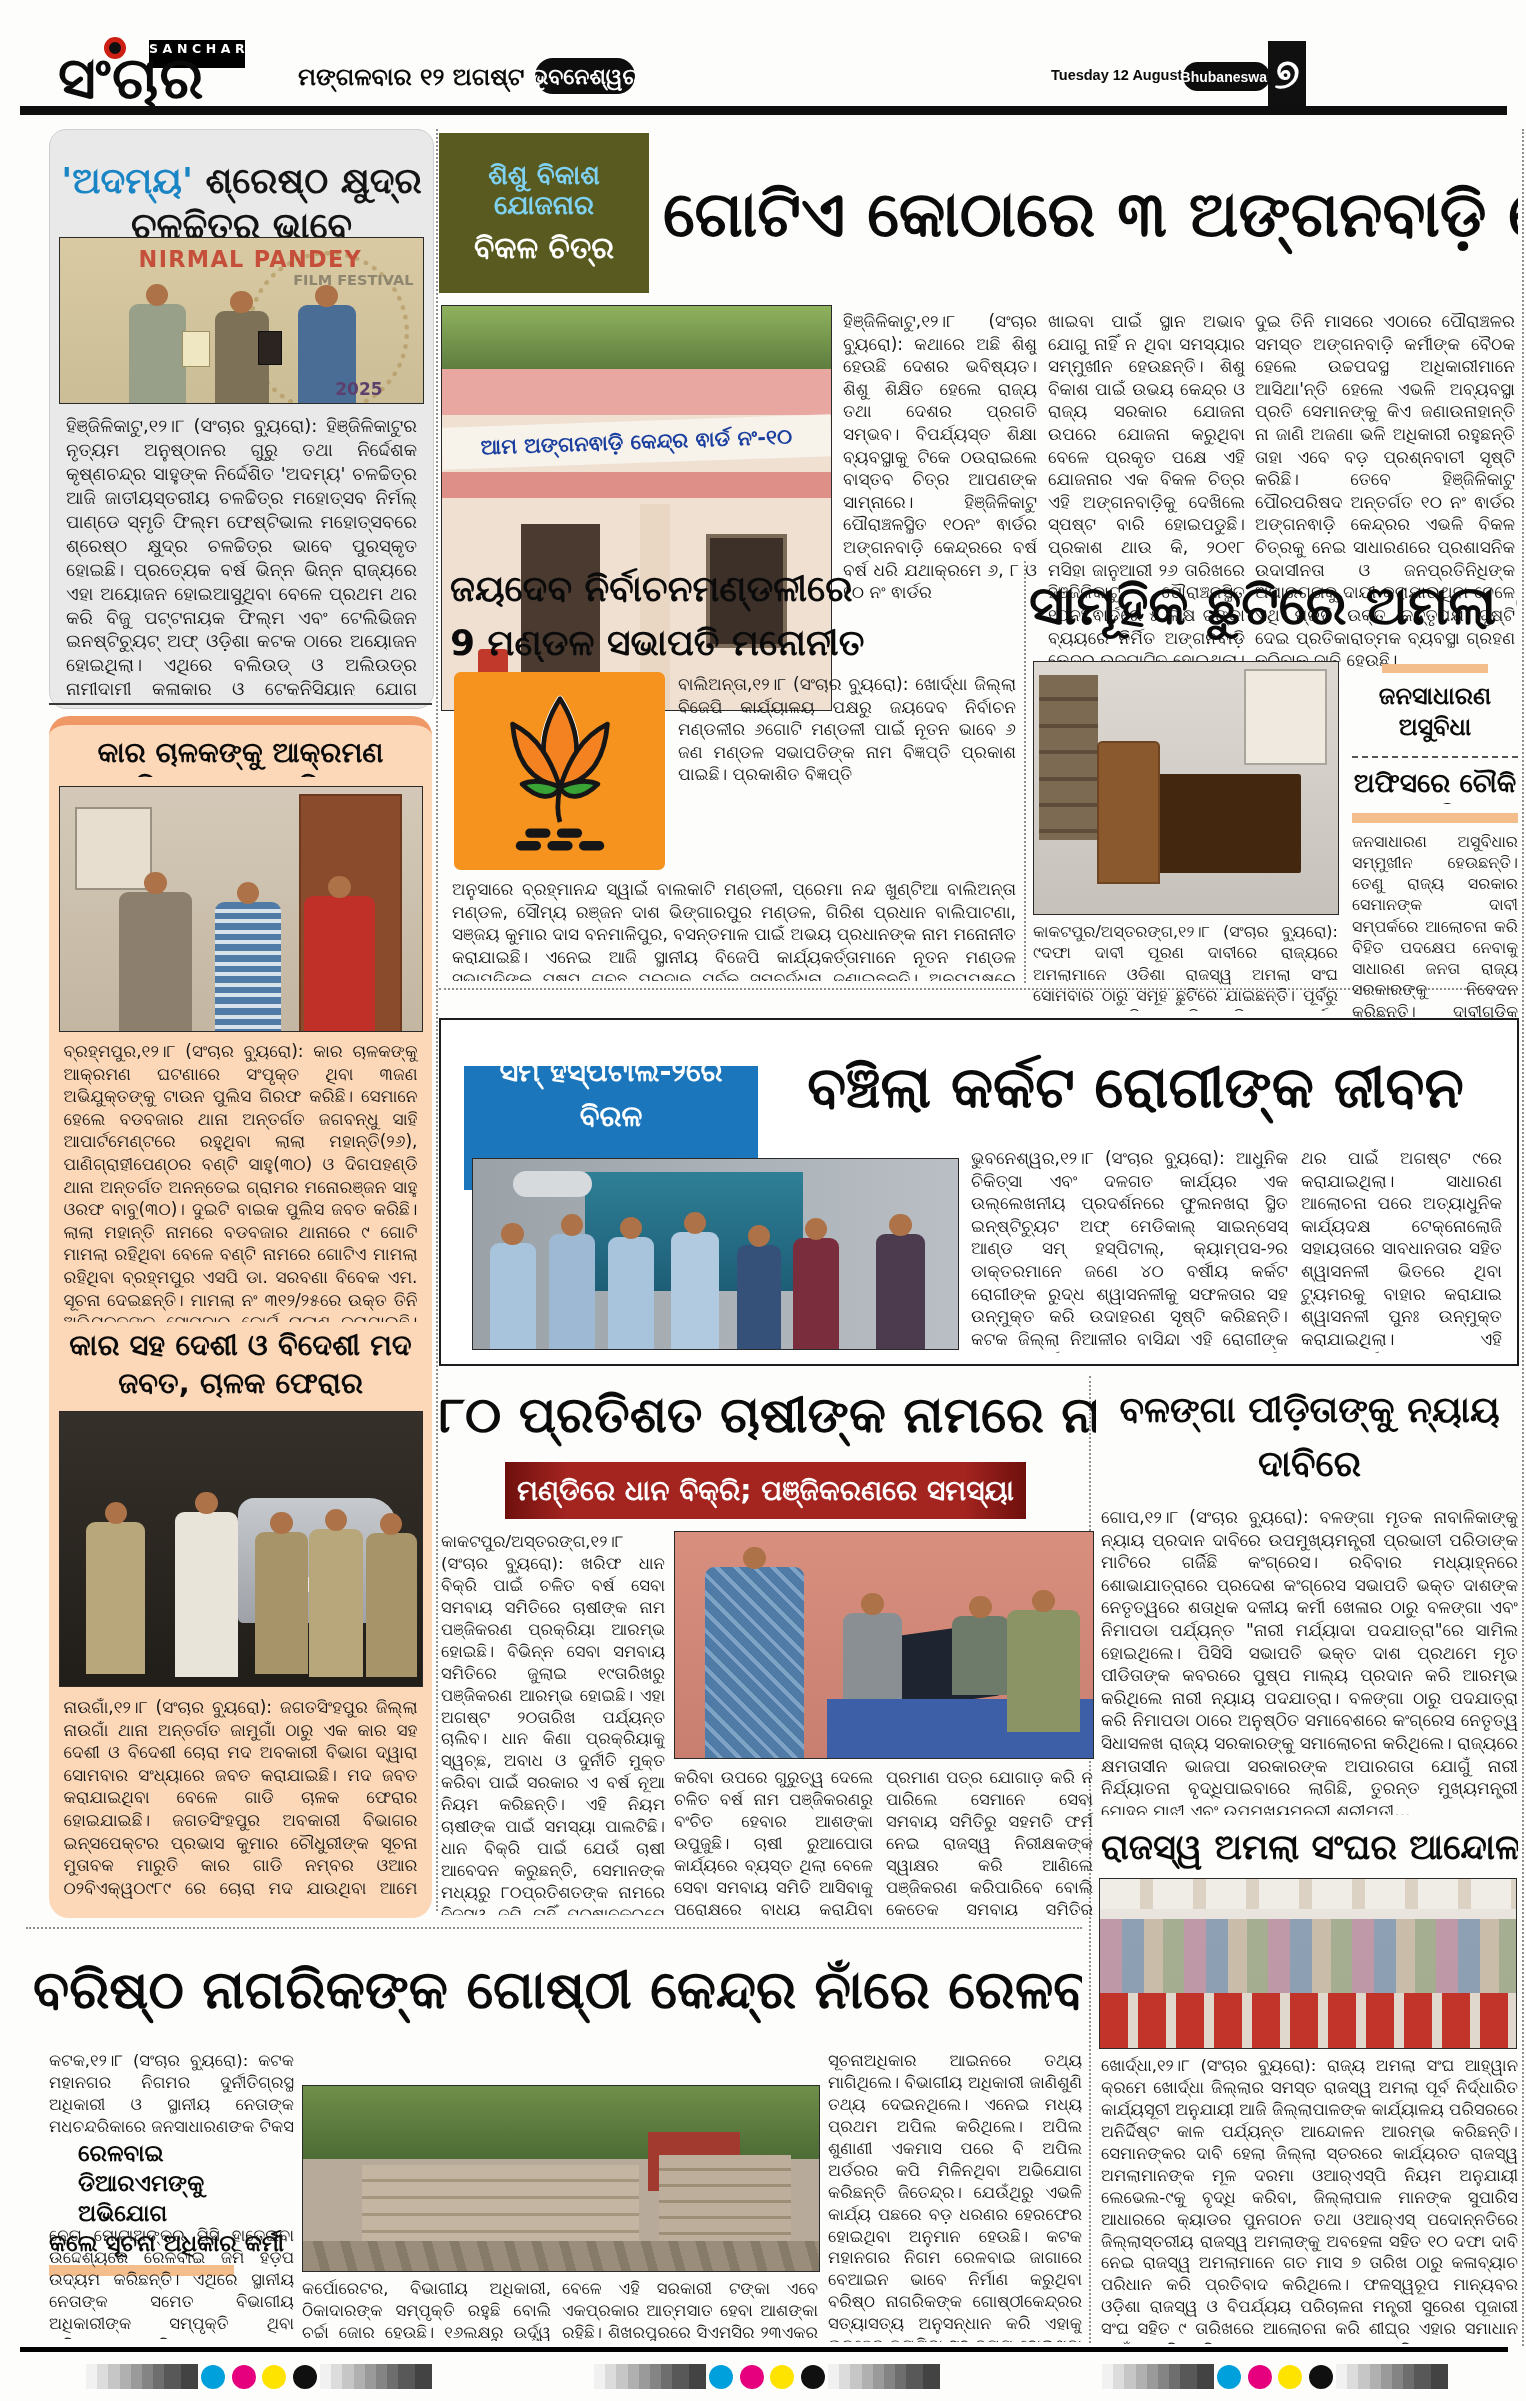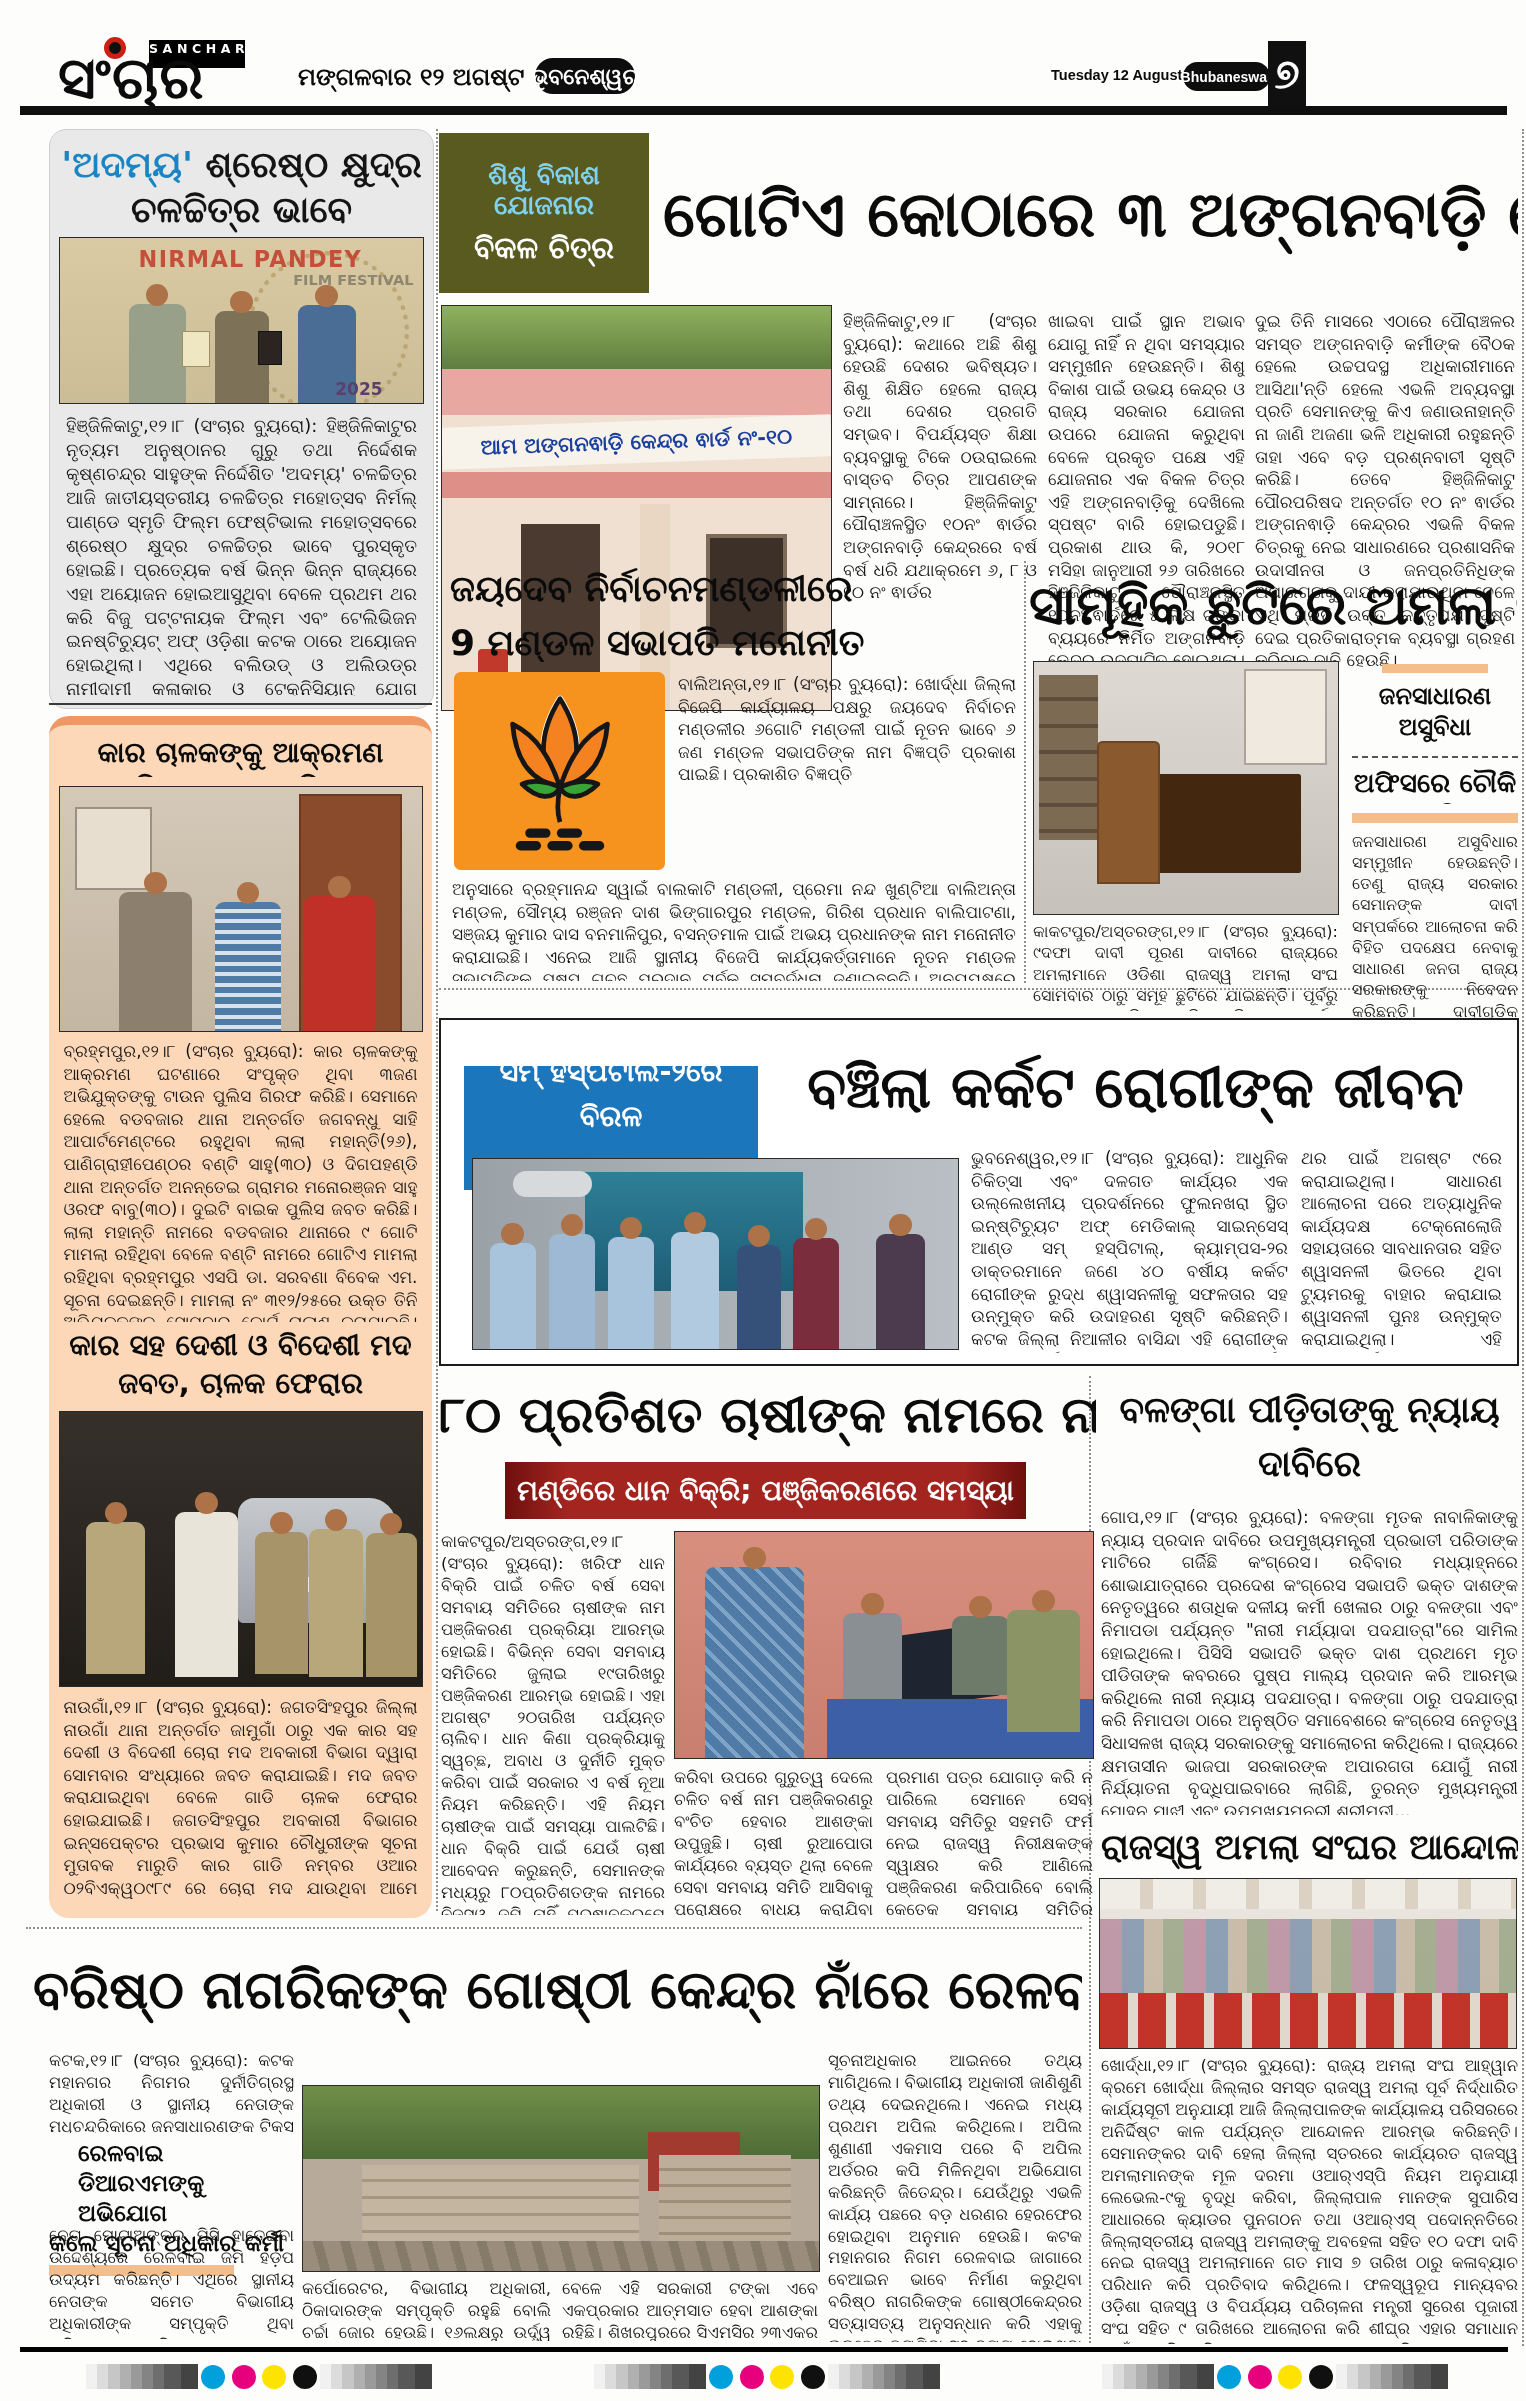--- a/index.html
+++ b/index.html
@@ -39,21 +39,21 @@
   </div>
 
   <div class="vdot" style="left:436px;top:129px;height:1782px;"></div>
   <div class="vdot" style="left:1522px;top:129px;height:2217px;"></div>
   <div class="vdot" style="left:1024px;top:561px;height:422px;"></div>
   <div class="vdot" style="left:1089px;top:1376px;height:967px;"></div>
   <div class="hdot" style="left:439px;top:988px;width:1079px;"></div>
   <div class="hdot" style="left:26.4px;top:1927px;width:1056px;"></div>
 
   <div class="abs" style="left:49px;top:129px;width:383px;height:578px;background:#e9e9e9;border:0.7px solid #cfcfcf;border-radius:17px;">
-    <div class="ctr" style="padding:12px 10.6px 0 10.6px;font-size:36px;line-height:1.25;font-weight:800;height:94px;overflow:hidden;">
+    <div class="ctr" style="padding:12px 10.6px 0 10.6px;font-size:36px;line-height:1.25;font-weight:800;height:94px;overflow:hidden;margin-top:16px;">
       <span style="color:#1a85c4;">'ଅଦମ୍ୟ'</span><span> ଶ୍ରେଷ୍ଠ କ୍ଷୁଦ୍ର</span><br>
       <span>ଚଳଚ୍ଚିତ୍ର ଭାବେ ପୁରସ୍କୃତ</span>
     </div>
     <div class="photo" style="left:8.6px;top:107px;width:363px;height:165px;background:linear-gradient(#d9caa4,#cbbd95);">
       <div class="abs" style="right:13.2px;top:13.2px;width:152px;height:152px;border:5.3px dotted #b49a62;border-radius:50%;opacity:.7;"></div>
       <div class="abs nowrap" style="left:79px;top:8px;font-size:22.4px;font-weight:800;color:#c23a28;opacity:.85;letter-spacing:1.3px;">NIRMAL PANDEY</div>
       <div class="abs nowrap" style="right:9.2px;top:34px;font-size:14.5px;font-weight:700;color:#8f8670;">FILM FESTIVAL</div>
       <div class="fig" style="left:69px;bottom:0;width:57px;height:99px;background:#98a089;"></div>
       <div class="fig" style="left:155px;bottom:0;width:54px;height:92px;background:#7d7257;"></div>
       <div class="fig" style="left:238px;bottom:0;width:58px;height:98px;background:#4a6d96;"></div>

